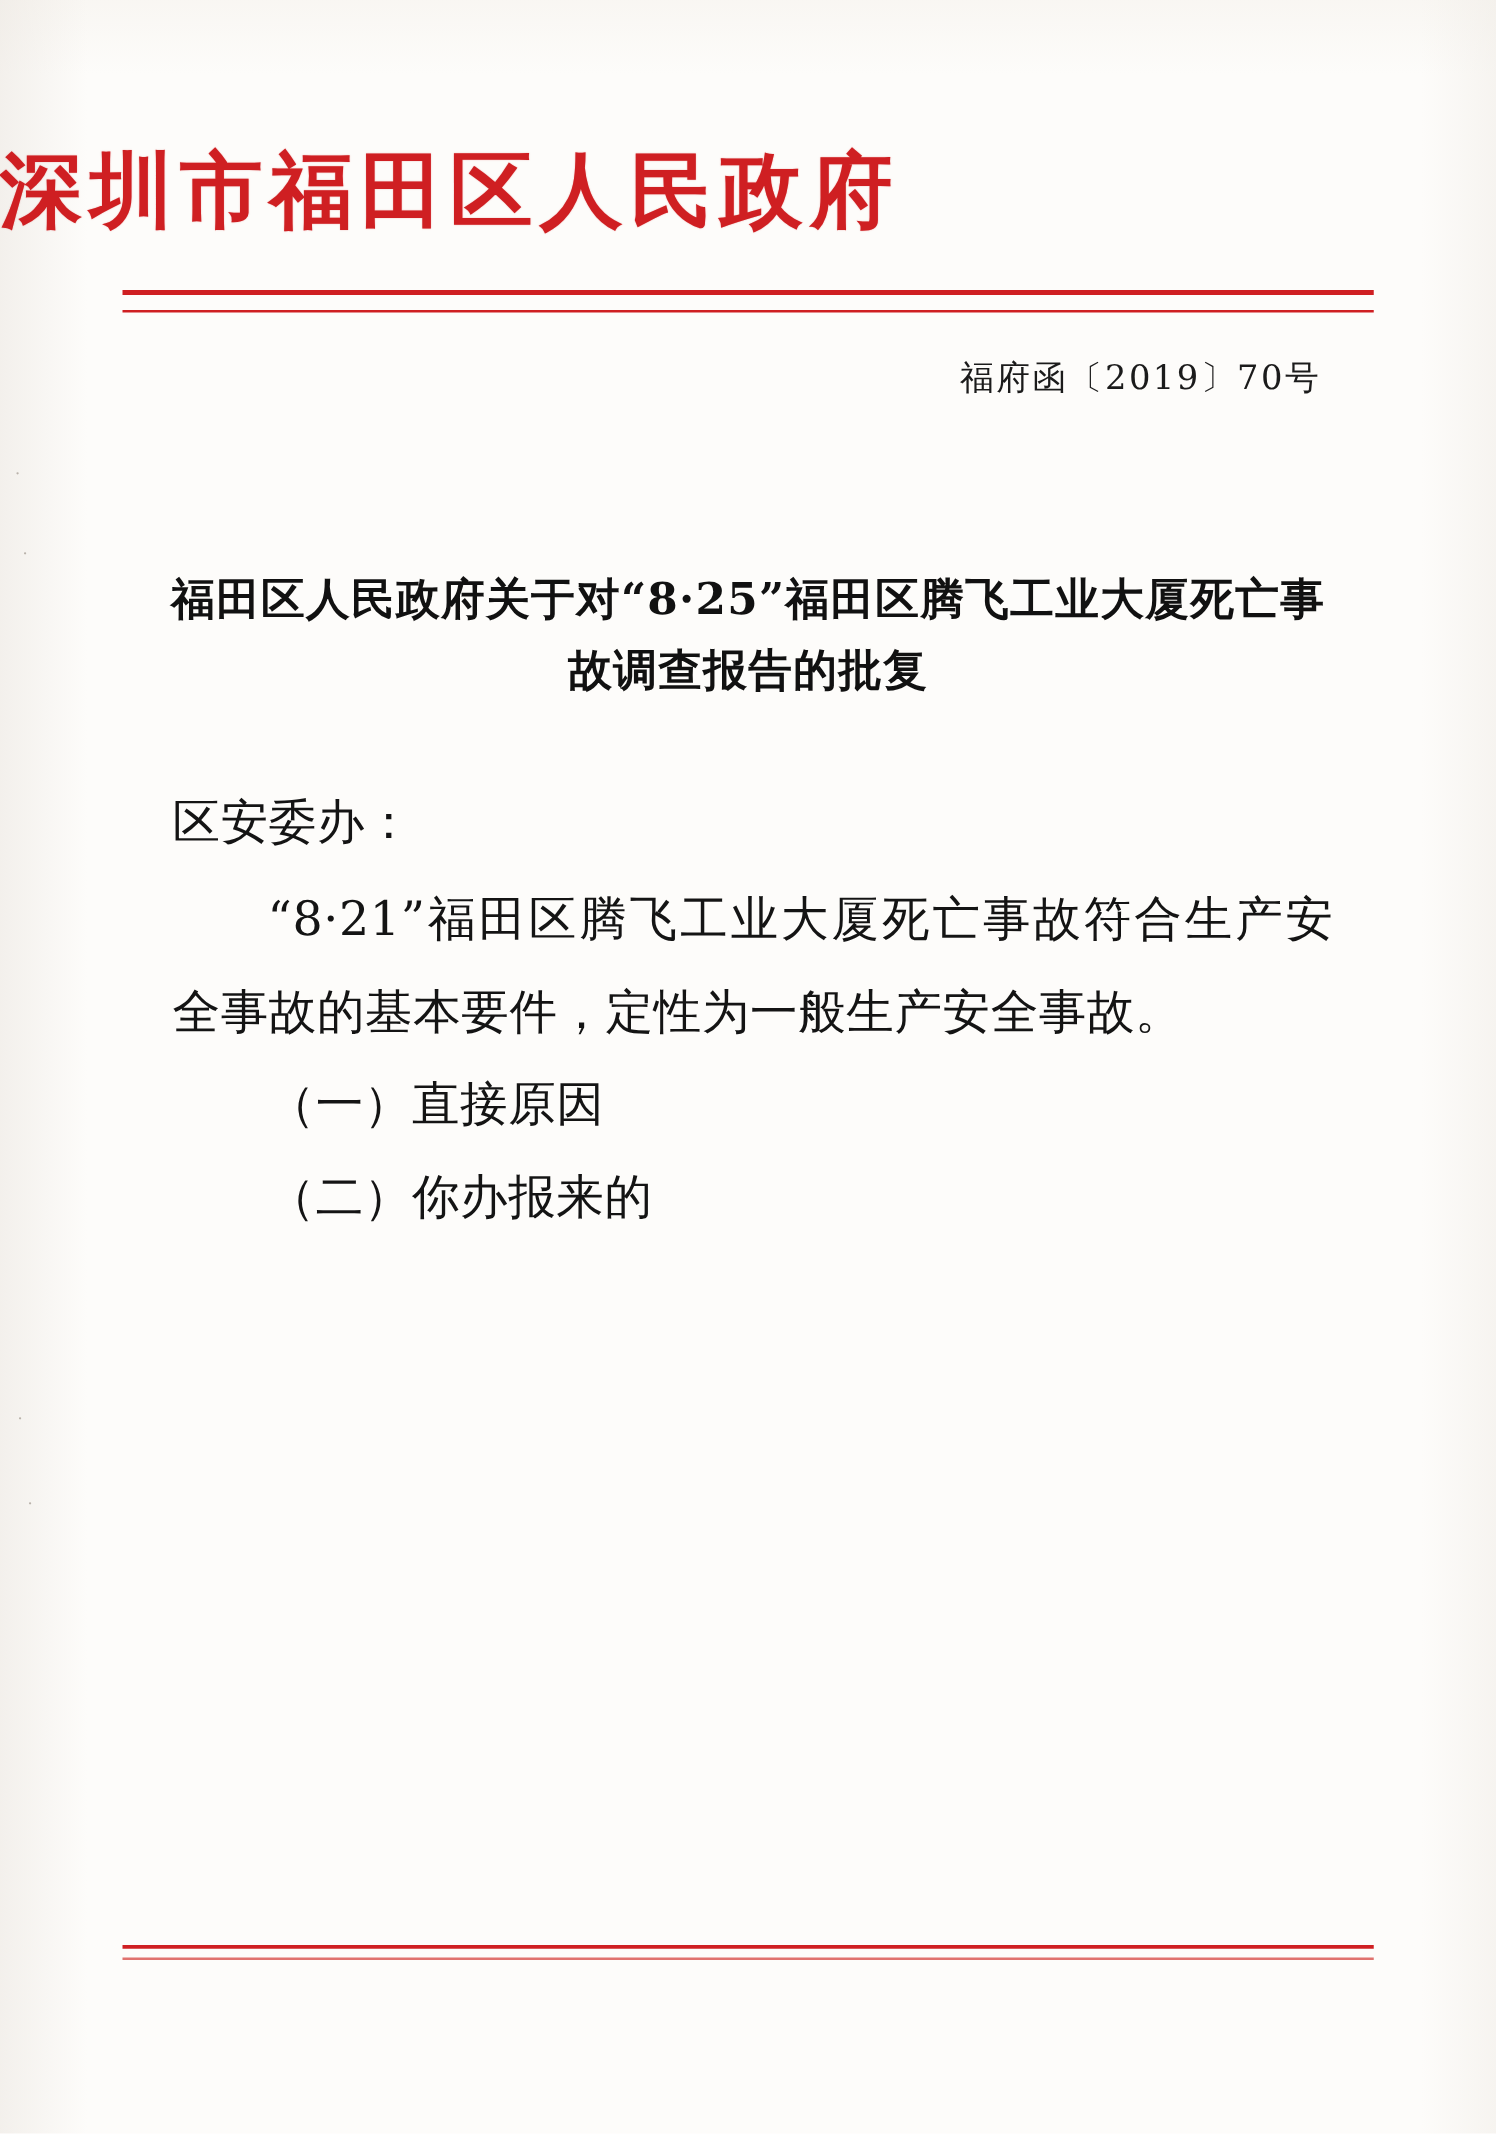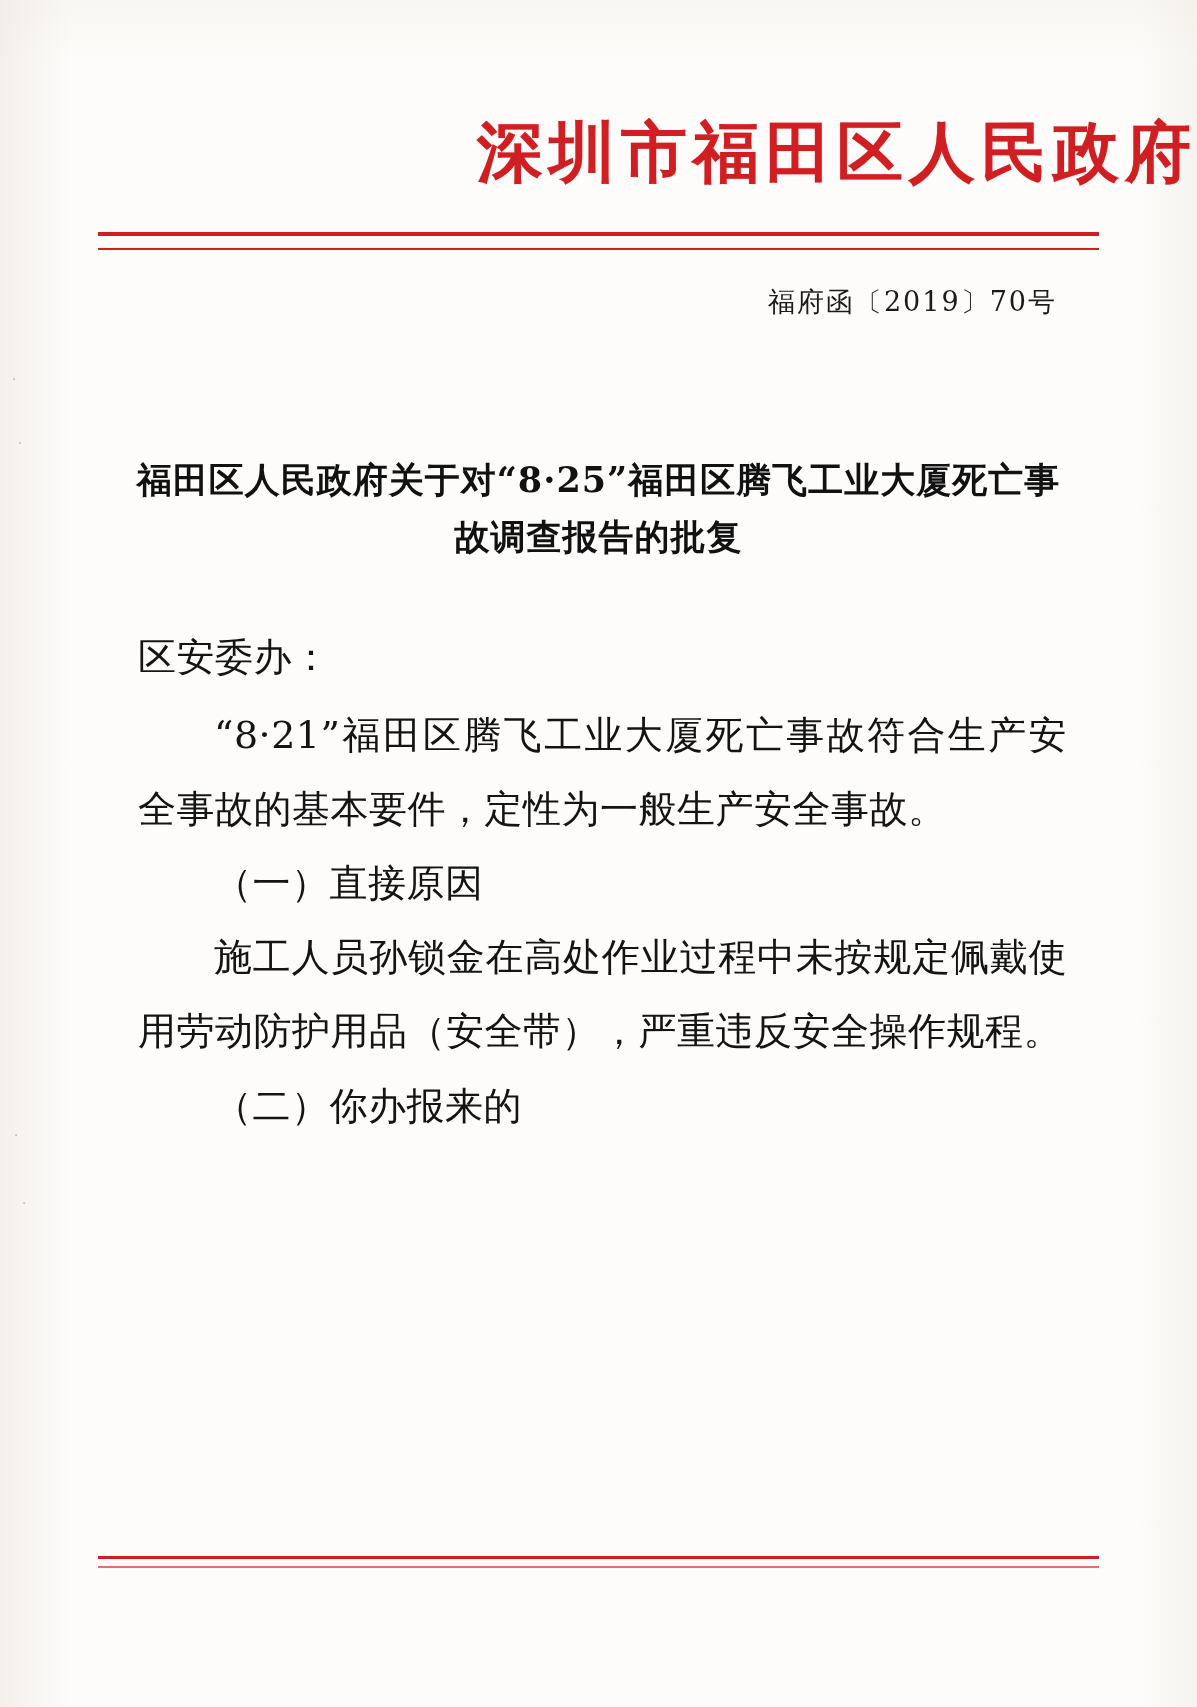--- a/index.html
+++ b/index.html
@@ -26,21 +26,21 @@
       linear-gradient(90deg, rgba(235,230,224,0.55) 0px, rgba(255,255,255,0) 70px),
       linear-gradient(270deg, rgba(238,234,228,0.45) 0px, rgba(255,255,255,0) 60px),
       linear-gradient(180deg, rgba(246,243,238,0.6) 0px, rgba(255,255,255,0) 60px);
     pointer-events: none;
   }
   .letterhead {
     position: absolute;
     top: 118px;
     left: 0;
     width: 100%;
-    text-align: right;
+    text-align: left;
   }
   .letterhead-title {
     font-family: "DejaVu Serif", "Liberation Serif", serif;
     font-weight: bold;
     font-size: 66px;
     letter-spacing: 6px;
     color: #cf1f22;
     line-height: 1.05;
     white-space: nowrap;
     text-shadow: 0 0 1px rgba(207,31,34,0.5);
@@ -151,19 +151,18 @@
   <div class="rule-wrap rule-top-2"></div>
 
   <div class="doc-number">福府函〔2019〕70号</div>
 
   <div class="title-block">福田区人民政府关于对“8·25”福田区腾飞工业大厦死亡事故调查报告的批复</div>
 
   <div class="body-block">
     <p class="salutation">区安委办：</p>
     <p class="para">“8·21”福田区腾飞工业大厦死亡事故符合生产安全事故的基本要件，定性为一般生产安全事故。</p>
     <p class="para">（一）直接原因</p>
-    <p class="para">施工人员孙锁金在高处作业过程中未按规定佩戴使用劳动防护用品（安全带），严重违反安全操作规程。</p>
     <p class="para">（二）你办报来的</p>
   </div>
 
   <div class="rule-bottom"></div>
   <div class="rule-bottom-2"></div>
 </div>
 
 </body></html>

